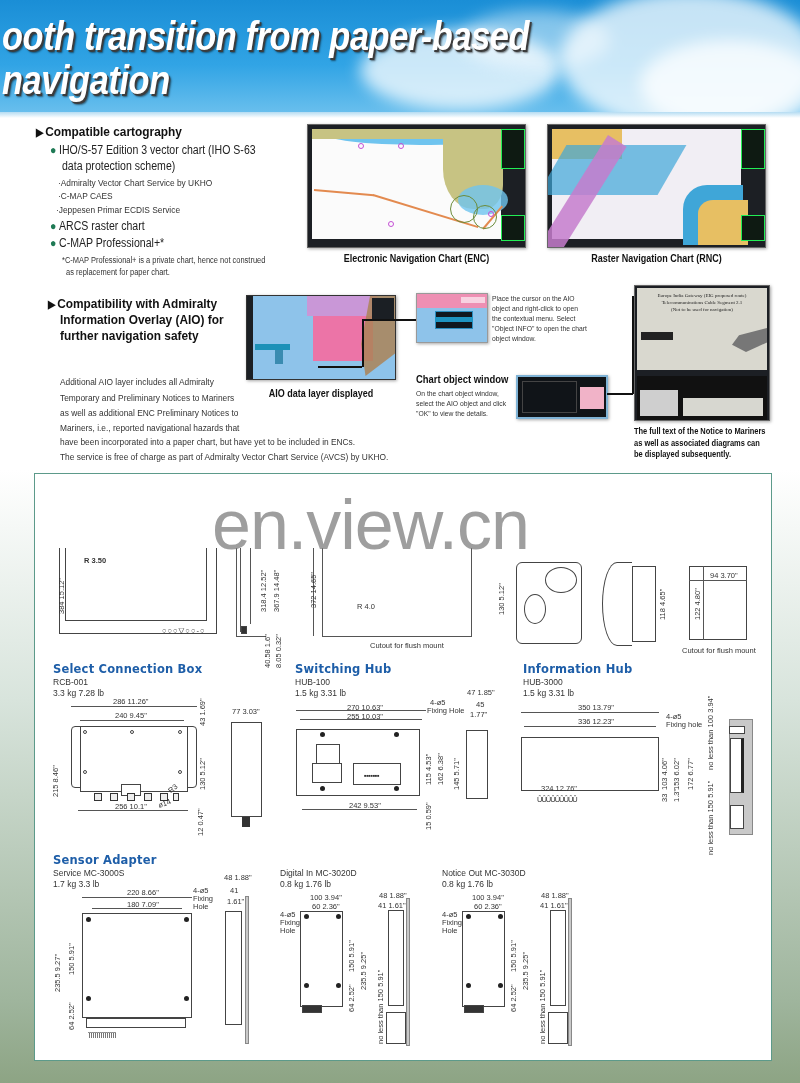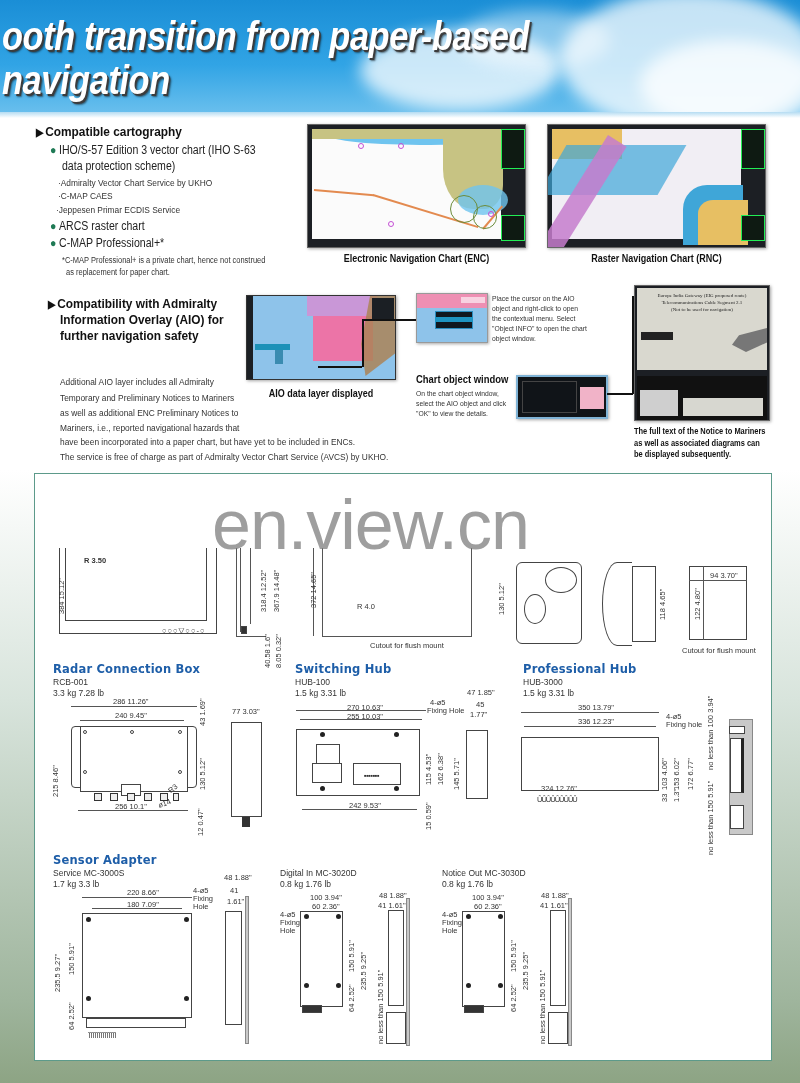--- a/index.html
+++ b/index.html
@@ -262,21 +262,21 @@
 <div class="vdim" style="left:658px;top:620px;">118  4.65"</div>
 <div class="box" style="left:689px;top:566px;width:58px;height:74px;"></div>
 <div class="line" style="left:703px;top:566px;width:1px;height:74px;"></div>
 <div class="line" style="left:689px;top:580px;width:58px;height:1px;"></div>
 <div class="dim" style="left:710px;top:571px;">94  3.70"</div>
 <div class="vdim" style="left:693px;top:620px;">122  4.80"</div>
 <div class="cutout-cap" style="left:682px;top:646px;">Cutout for flush mount</div>
 
 <div class="watermark">en.view.cn</div>
 
-<div class="prod-title" style="left:53px;top:662px;">Radar Connection Box</div>
+<div class="prod-title" style="left:53px;top:662px;">Select Connection Box</div>
 <div class="prod-sub" style="left:53px;top:677px;">RCB-001</div>
 <div class="prod-sub" style="left:53px;top:688px;">3.3 kg  7.28 lb</div>
 <div class="dim" style="left:113px;top:697px;">286  11.26"</div>
 <div class="line" style="left:71px;top:706px;width:126px;height:1px;"></div>
 <div class="dim" style="left:115px;top:711px;">240  9.45"</div>
 <div class="line" style="left:80px;top:720px;width:104px;height:1px;"></div>
 <div class="box" style="left:71px;top:726px;width:126px;height:62px;border-radius:4px;"></div>
 <div class="box" style="left:80px;top:726px;width:108px;height:66px;"></div>
 <div class="hole" style="left:83px;top:730px;"></div>
 <div class="hole" style="left:130px;top:730px;"></div>
@@ -324,21 +324,21 @@
 <div class="line" style="left:302px;top:809px;width:115px;height:1px;"></div>
 <div class="vdim" style="left:424px;top:785px;">115  4.53"</div>
 <div class="vdim" style="left:436px;top:785px;">162  6.38"</div>
 <div class="vdim" style="left:424px;top:830px;">15  0.59"</div>
 <div class="dim" style="left:467px;top:688px;">47  1.85"</div>
 <div class="dim" style="left:476px;top:700px;">45</div>
 <div class="dim" style="left:470px;top:710px;">1.77"</div>
 <div class="box" style="left:466px;top:730px;width:22px;height:69px;"></div>
 <div class="vdim" style="left:452px;top:790px;">145  5.71"</div>
 
-<div class="prod-title" style="left:523px;top:662px;">Professional Hub</div>
+<div class="prod-title" style="left:523px;top:662px;">Information Hub</div>
 <div class="prod-sub" style="left:523px;top:677px;">HUB-3000</div>
 <div class="prod-sub" style="left:523px;top:688px;">1.5 kg  3.31 lb</div>
 <div class="dim" style="left:578px;top:703px;">350  13.79"</div>
 <div class="line" style="left:521px;top:712px;width:138px;height:1px;"></div>
 <div class="dim" style="left:578px;top:717px;">336  12.23"</div>
 <div class="line" style="left:524px;top:726px;width:132px;height:1px;"></div>
 <div class="dim" style="left:666px;top:712px;">4-ø5</div>
 <div class="dim" style="left:666px;top:720px;">Fixing hole</div>
 <div class="box" style="left:521px;top:737px;width:138px;height:54px;"></div>
 <div class="dim" style="left:541px;top:784px;">324  12.76"</div>

